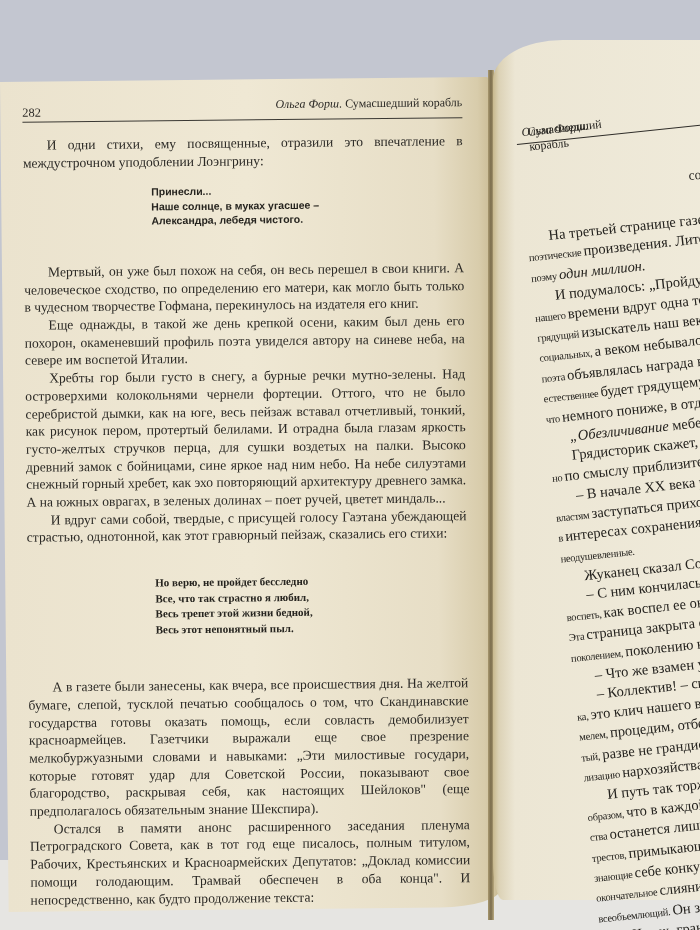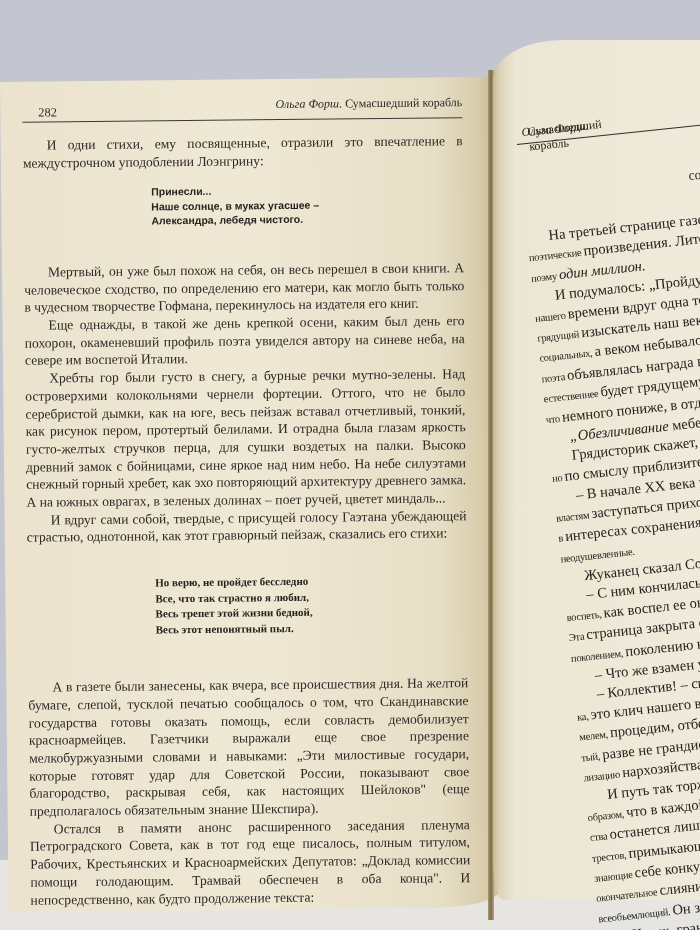--- a/index.html
+++ b/index.html
@@ -15,21 +15,21 @@
   
   .page-left {
     position: absolute; left: 0; top: 82px; width: 492px; height: 830px;
     background: linear-gradient(90deg, #ebe3ce 0%, #efe8d4 50%, #e7dec6 88%, #d8ccab 97%, #c9ba93 100%);
     border-top-right-radius: 6px 14px;
     border-bottom-right-radius: 60px 18px;
     transform: rotate(-0.6deg); transform-origin: 0 0;
   }
   .page-left .inner { position: absolute; left: 22px; top: 18px; width: 440px; color: #2c2a26; }
   .running-head { position: relative; height: 22px; border-bottom: 1.2px solid #3a3833; }
-  .page-num { position: absolute; left: 16px; top: 6px; font-size: 12.5px; }
+  .page-num { position: absolute; left: 0; top: 6px; font-size: 12.5px; }
   .head-title { position: absolute; right: 0; top: 0; font-size: 12px; }
   .head-title i { font-style: italic; }
   .body-text { margin-top: 14px; font-size: 13.6px; line-height: 17.7px; text-align: justify; }
   .body-text p { margin: 0; text-indent: 24px; }
   .verse {
     margin: 14px 0 34px 128px; font-family: "Liberation Sans", "DejaVu Sans", sans-serif;
     font-size: 10.5px; font-weight: bold; line-height: 14.5px; color: #26241f;
   }
   .verse.v2 { margin: 30px 0 40px 128px; font-family: "Liberation Serif", serif; font-size: 11px; line-height: 15.5px; }
 

